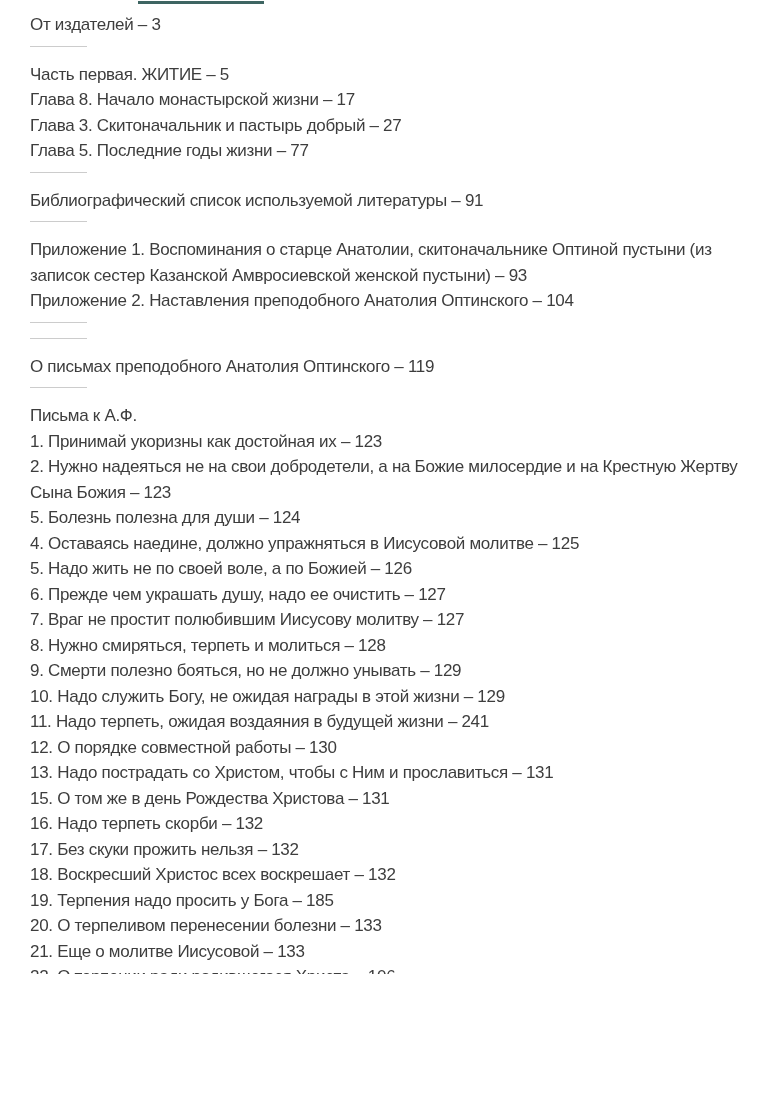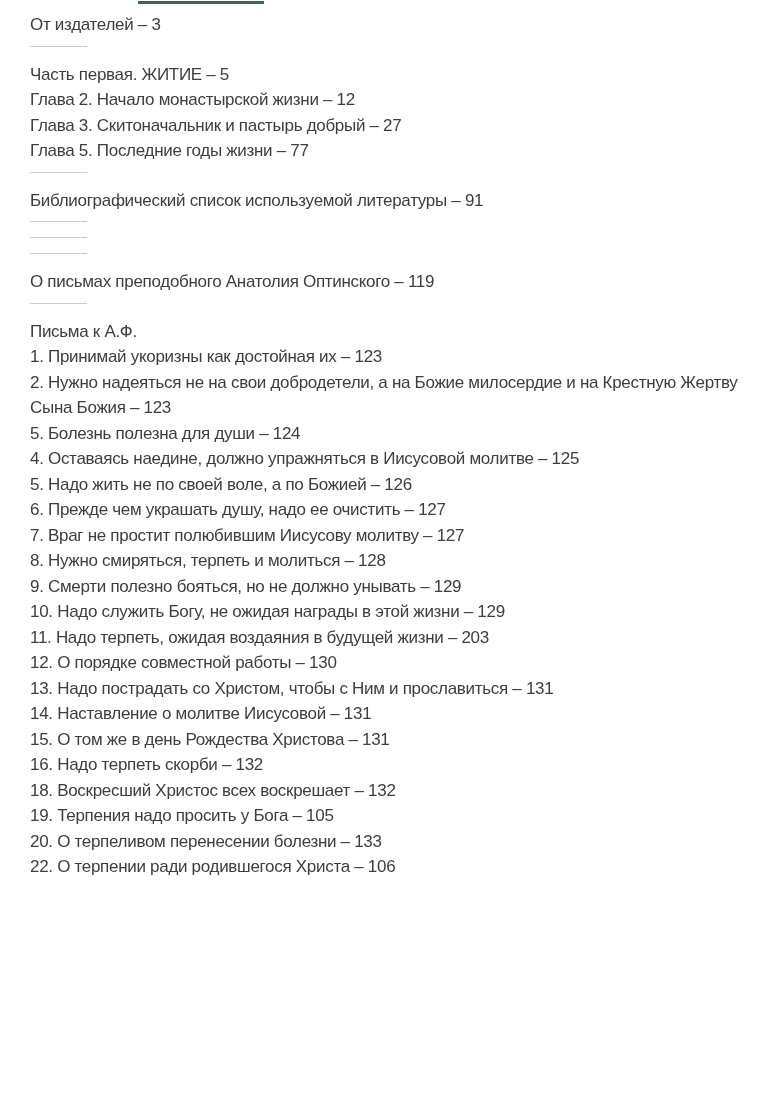--- a/index.html
+++ b/index.html
@@ -49,33 +49,37 @@
   <div class="accent-underline"></div>
 
   <section>
       <div class="line">От издателей – 3</div>
     </section>
 
   <hr class="divider">
 
   <section>
       <div class="line">Часть первая. ЖИТИЕ – 5</div>
-      <div class="line">Глава 2. Начало монастырской жизни – 12</div>
+      <div class="line">Глава 8. Начало монастырской жизни – 17</div>
       <div class="line">Глава 3. Скитоначальник и пастырь добрый – 27</div>
       <div class="line">Глава 5. Последние годы жизни – 77</div>
     </section>
 
   <hr class="divider">
 
   <section>
       <div class="line">Библиографический список используемой литературы – 91</div>
     </section>
 
   <hr class="divider">
 
+  <section>
+      <div class="line">Приложение 1. Воспоминания о старце Анатолии, скитоначальнике Оптиной пустыни (из записок сестер Казанской Амвросиевской женской пустыни) – 93</div>
+      <div class="line">Приложение 2. Наставления преподобного Анатолия Оптинского – 104</div>
+    </section>
 
   <hr class="divider">
 
 
   <hr class="divider">
 
   <section>
       <div class="line">О письмах преподобного Анатолия Оптинского – 119</div>
     </section>
 
@@ -86,25 +90,26 @@
       <div class="line">1. Принимай укоризны как достойная их – 123</div>
       <div class="line">2. Нужно надеяться не на свои добродетели, а на Божие милосердие и на Крестную Жертву Сына Божия – 123</div>
       <div class="line">5. Болезнь полезна для души – 124</div>
       <div class="line">4. Оставаясь наедине, должно упражняться в Иисусовой молитве – 125</div>
       <div class="line">5. Надо жить не по своей воле, а по Божией – 126</div>
       <div class="line">6. Прежде чем украшать душу, надо ее очистить – 127</div>
       <div class="line">7. Враг не простит полюбившим Иисусову молитву – 127</div>
       <div class="line">8. Нужно смиряться, терпеть и молиться – 128</div>
       <div class="line">9. Смерти полезно бояться, но не должно унывать – 129</div>
       <div class="line">10. Надо служить Богу, не ожидая награды в этой жизни – 129</div>
-      <div class="line">11. Надо терпеть, ожидая воздаяния в будущей жизни – 203</div>
+      <div class="line">11. Надо терпеть, ожидая воздаяния в будущей жизни – 241</div>
       <div class="line">12. О порядке совместной работы – 130</div>
       <div class="line">13. Надо пострадать со Христом, чтобы с Ним и прославиться – 131</div>
-      <div class="line">14. Наставление о молитве Иисусовой – 131</div>
       <div class="line">15. О том же в день Рождества Христова – 131</div>
       <div class="line">16. Надо терпеть скорби – 132</div>
+      <div class="line">17. Без скуки прожить нельзя – 132</div>
       <div class="line">18. Воскресший Христос всех воскрешает – 132</div>
-      <div class="line">19. Терпения надо просить у Бога – 105</div>
+      <div class="line">19. Терпения надо просить у Бога – 185</div>
       <div class="line">20. О терпеливом перенесении болезни – 133</div>
+      <div class="line">21. Еще о молитве Иисусовой – 133</div>
       <div class="line">22. О терпении ради родившегося Христа – 106</div>
     </section>
 
 </div>
 
 </body></html>

